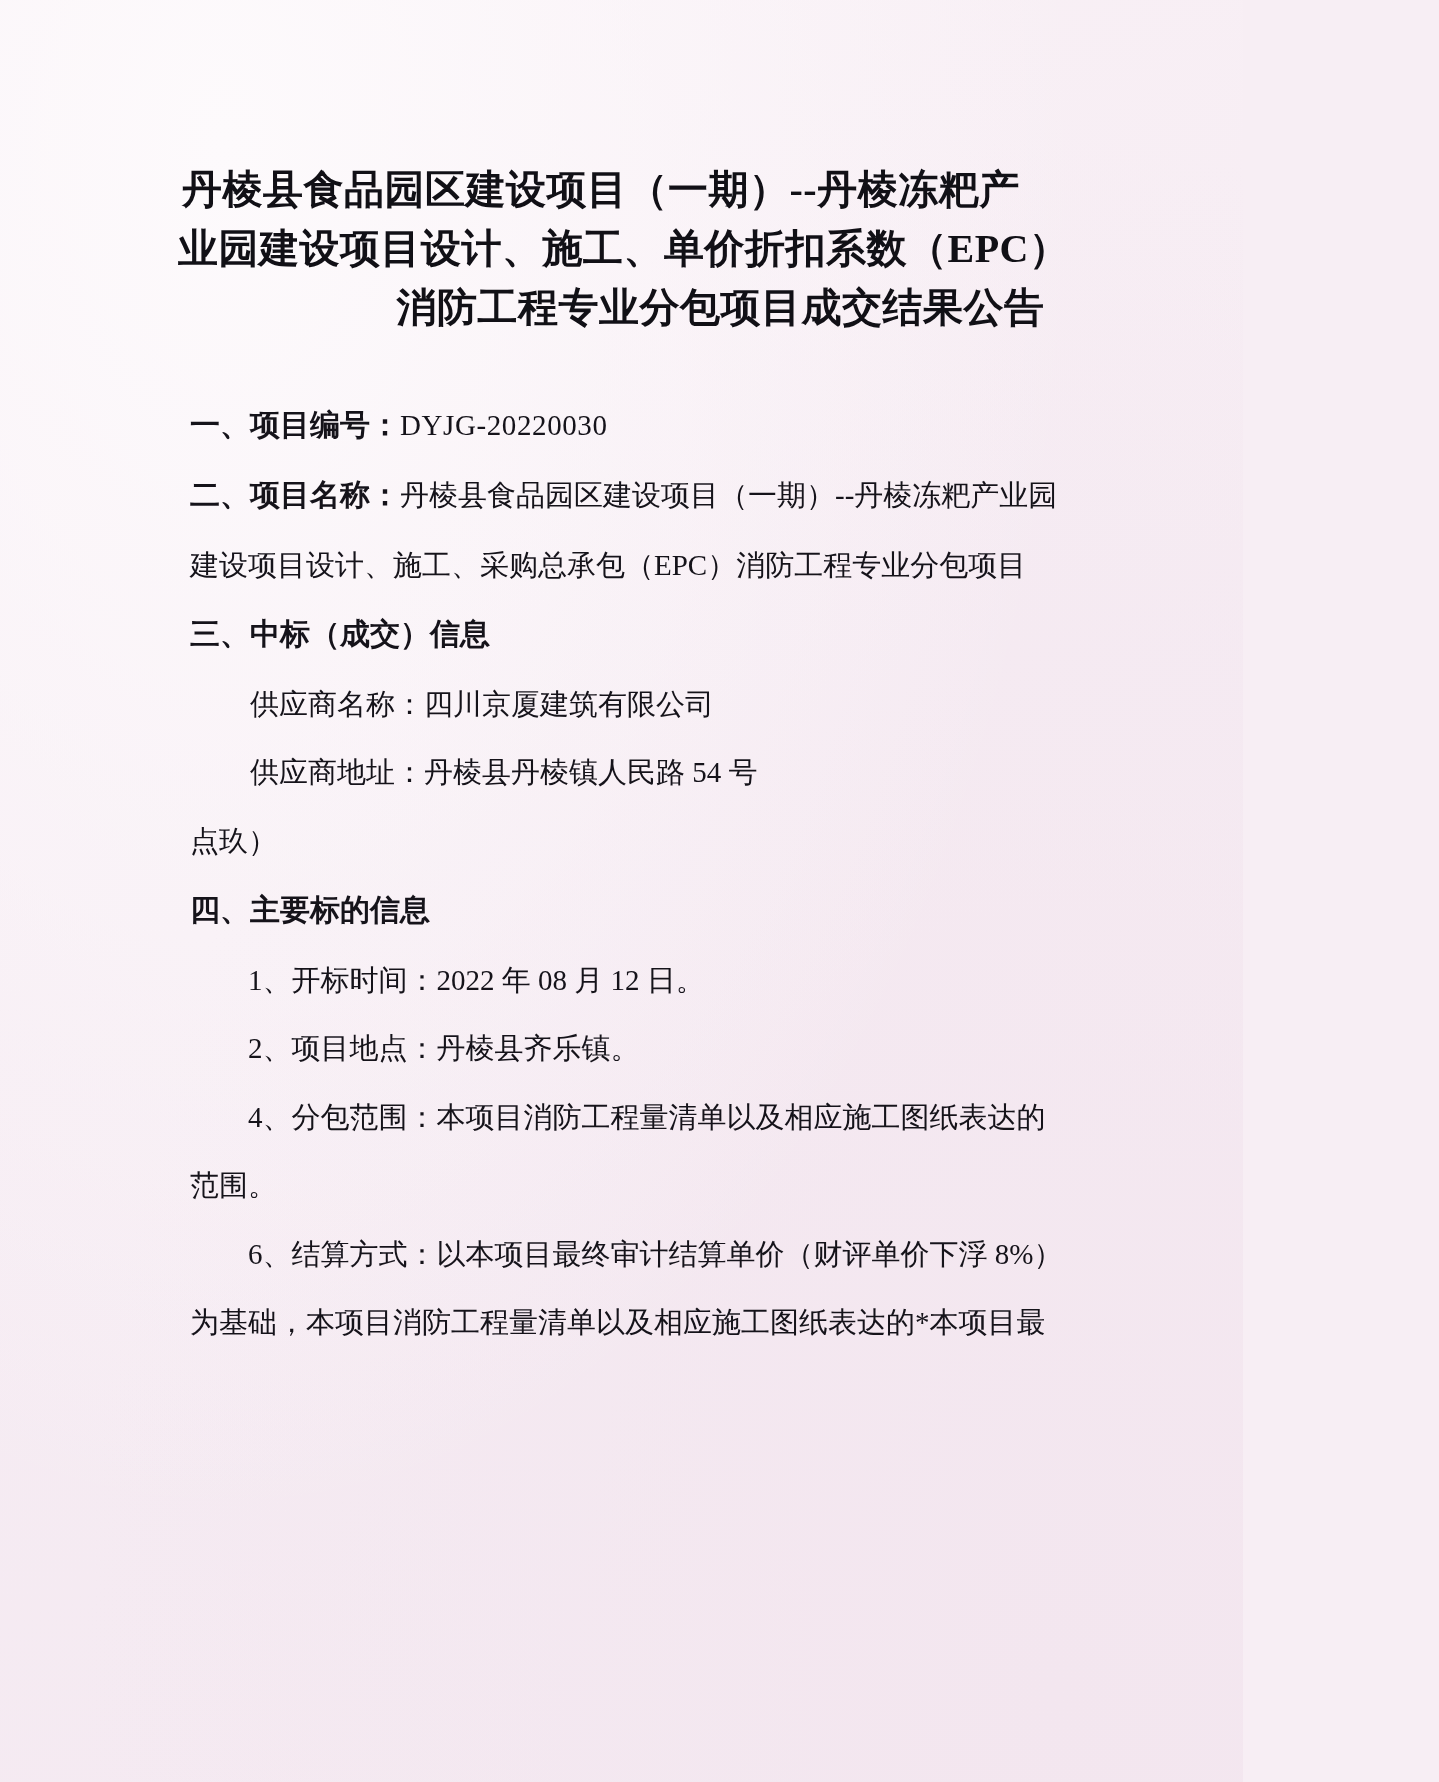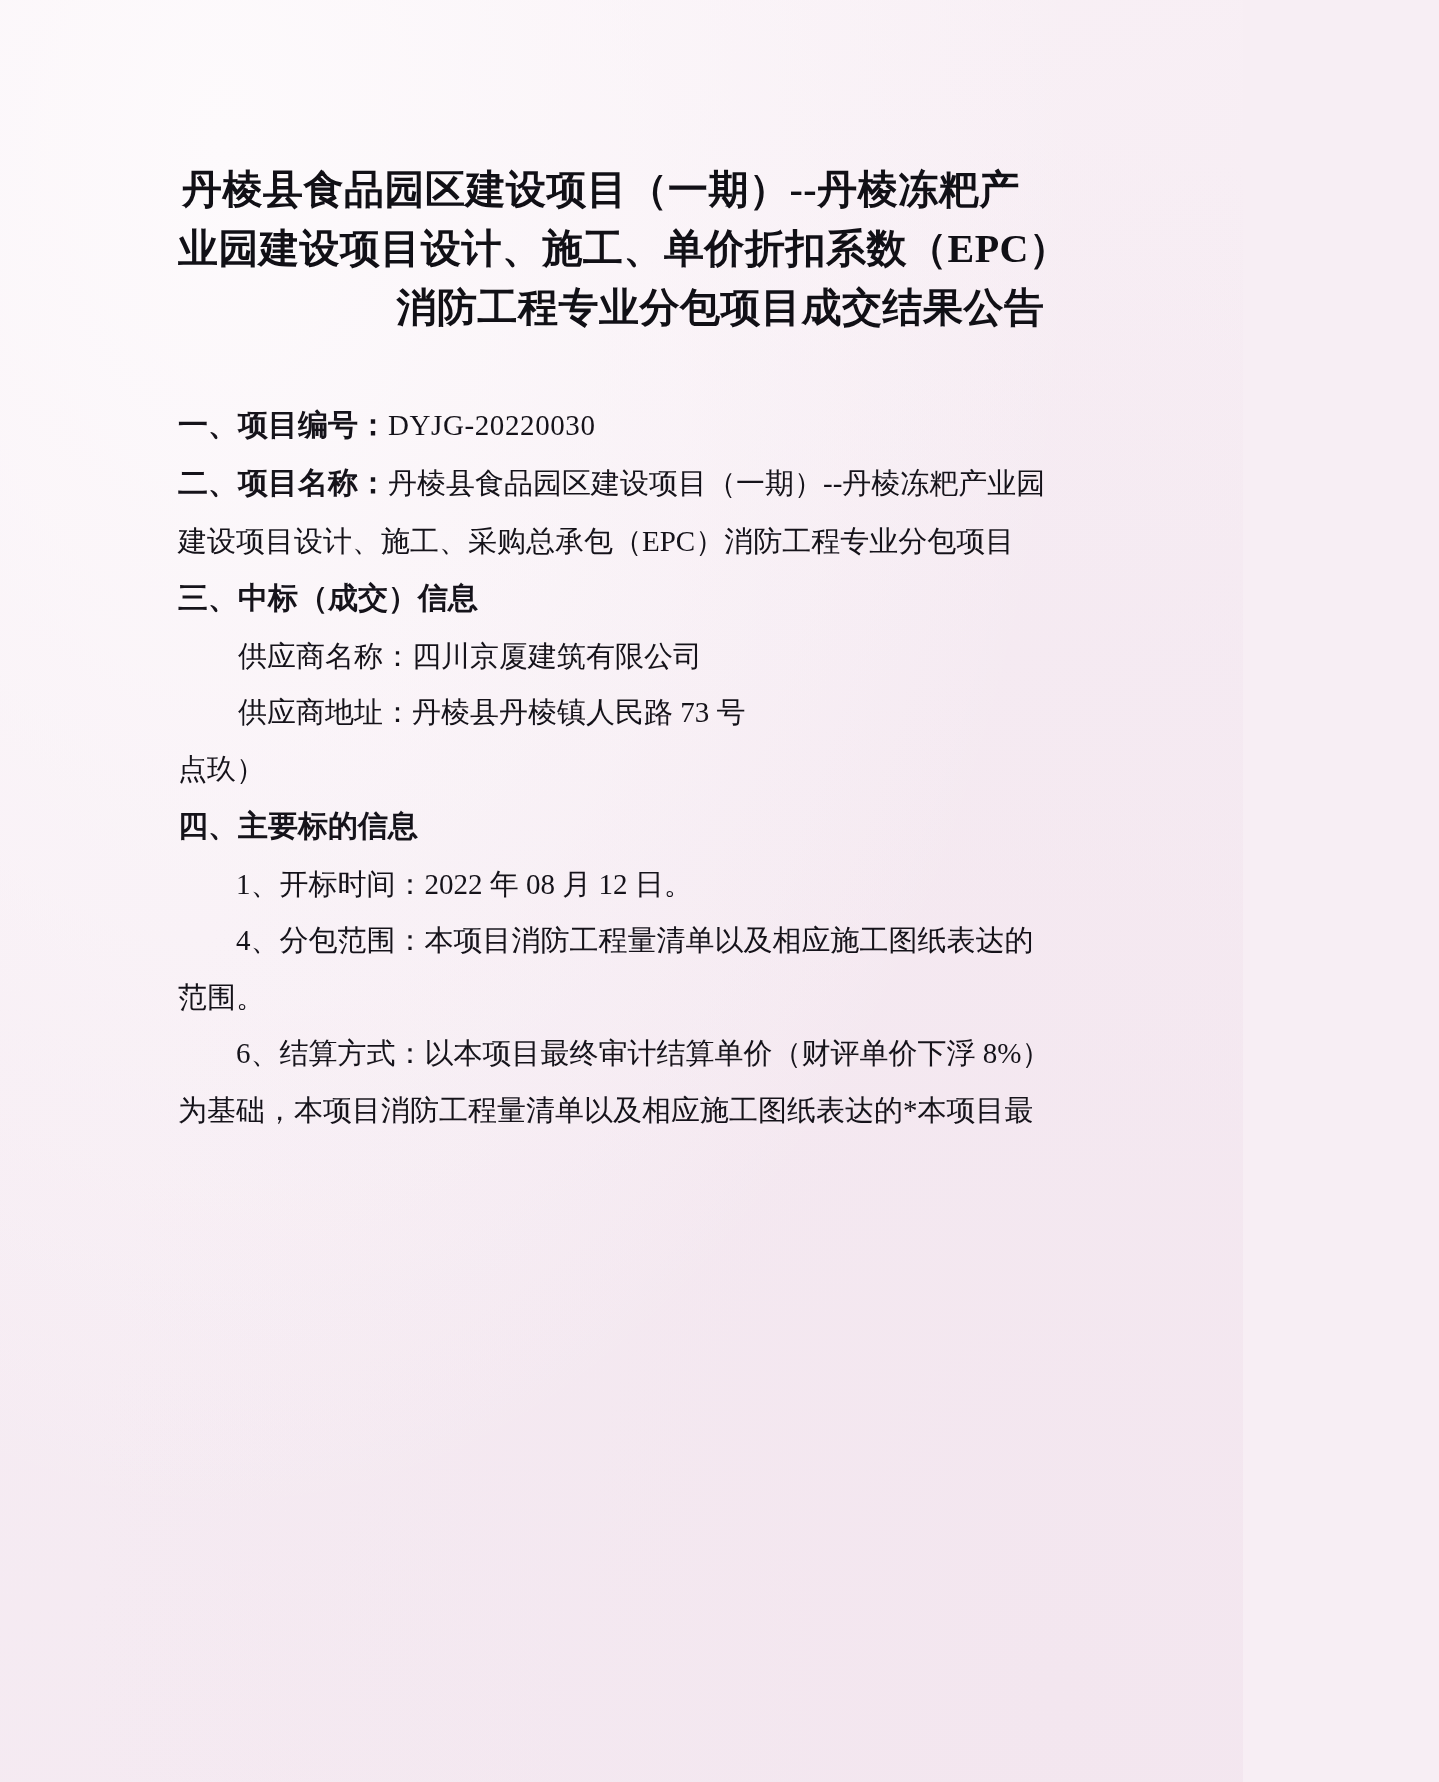--- a/index.html
+++ b/index.html
@@ -50,21 +50,21 @@
   .doc-title .line.l3 { text-align: center; }
 
   .body-block {
     margin-top: 58px;
     font-size: 29px;
     line-height: 1.95;
     color: #15131a;
   }
   .para {
     text-align: justify;
-    margin: 0;
+    margin: 12px;
     padding: 0;
   }
   .para.level0 { text-indent: 0; }
   .heading-num {
     font-weight: bold;
     font-size: 30px;
   }
   .indent1 {
     padding-left: 60px;
   }
@@ -101,34 +101,37 @@
         <span>建设项目设计、施工、采购总承包（EPC）消防工程专业分包项目</span>
       </div>
 
       <div class="para level0">
         <span class="heading-num">三、中标（成交）信息</span>
       </div>
       <div class="para indent1">
         <span>供应商名称：四川京厦建筑有限公司</span>
       </div>
       <div class="para indent1">
-        <span>供应商地址：丹棱县丹棱镇人民路 73 号</span>
+        <span>供应商地址：丹棱县丹棱镇人民路 54 号</span>
       </div>
       <div class="para level0">
         <span>点玖）</span>
       </div>
 
       <div class="para level0">
         <span class="heading-num">四、主要标的信息</span>
       </div>
 
       <div class="para indent-item">
         <span>1、</span><span>开标时间：</span><span>2022 年 08 月 12 日。</span>
       </div>
 
+      <div class="para indent-item">
+        <span>2、</span><span>项目地点：</span><span>丹棱县齐乐镇。</span>
+      </div>
 
 
       <div class="para indent-item">
         <span>4、</span><span>分包范围：</span><span>本项目消防工程量清单以及相应施工图纸表达的</span>
       </div>
       <div class="para level0">
         <span>范围。</span>
       </div>
 
 

